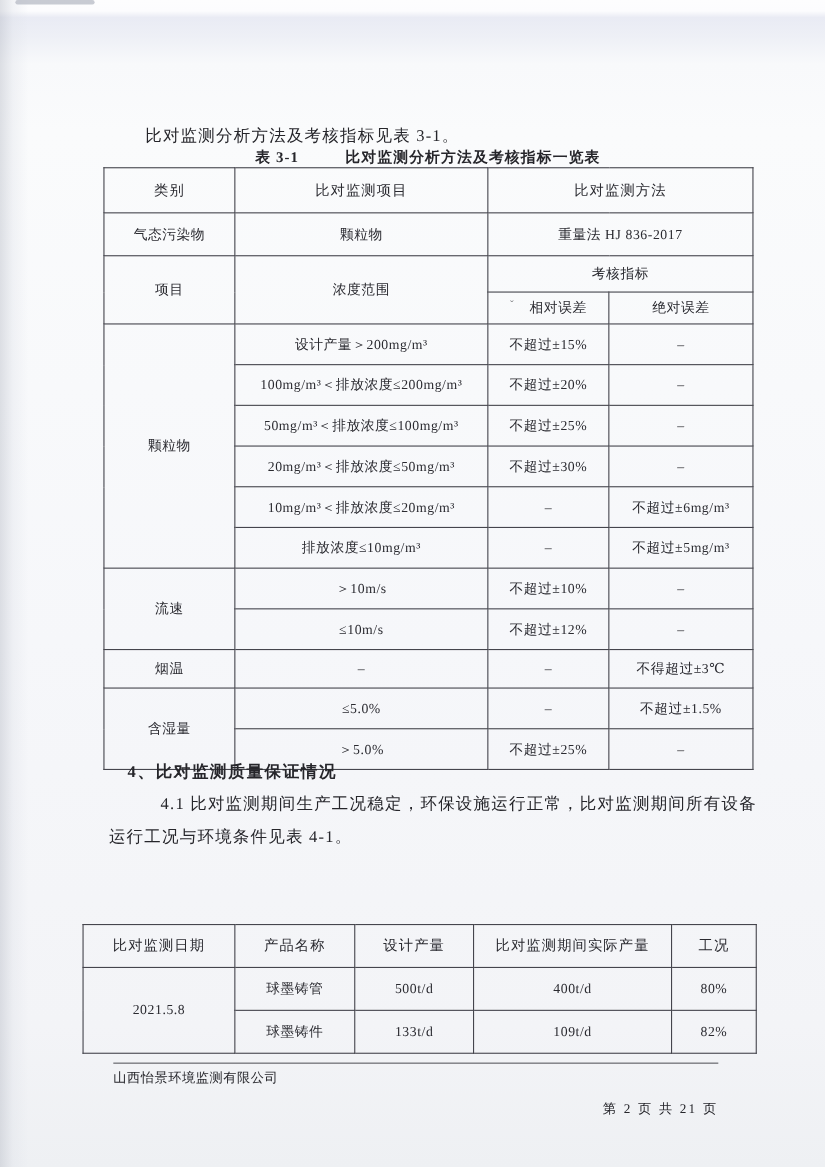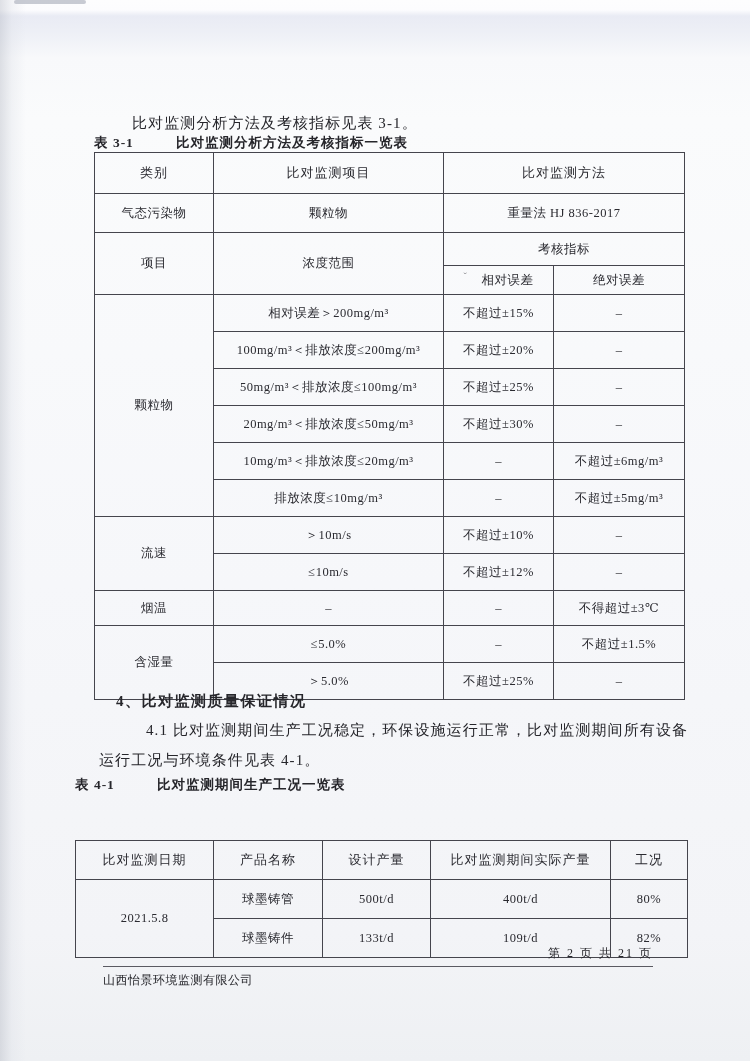--- a/index.html
+++ b/index.html
@@ -19,21 +19,21 @@
   }
   .corner-dash{
     position:absolute;left:14px;top:0;width:72px;height:4px;
     background:#b6bac4;opacity:.75;border-radius:2px;
   }
   .sec-heading{
     position:absolute;font-size:15px;font-weight:bold;letter-spacing:1.5px;white-space:nowrap;
   }
   .body-line{position:absolute;font-size:15px;letter-spacing:1.1px;white-space:nowrap;}
   .tbl-caption{
-    position:absolute;text-align:left;font-size:13.5px;font-weight:bold;letter-spacing:1px;white-space:nowrap;
+    position:absolute;text-align:center;font-size:13.5px;font-weight:bold;letter-spacing:1px;white-space:nowrap;
   }
   .tbl-caption .cap-label{margin-right:42px;}
   table{border-collapse:collapse;table-layout:fixed;background:transparent;}
   td{
     border:1px solid #45454d;text-align:center;vertical-align:middle;
     font-size:12.5px;letter-spacing:.5px;padding:0 2px;color:#2a2a30;
   }
   .t3{position:absolute;left:94px;top:152px;}
   .t3 table{width:590px;border:1.5px solid #3c3c44;}
   .t4{position:absolute;left:75px;top:840px;}
@@ -41,21 +41,21 @@
   td.hd{font-weight:normal;font-size:13px;letter-spacing:1px;}
   tr.rh40 td{height:40px;}
   tr.rh38 td{height:38px;}
   tr.rh36 td{height:36px;}
   tr.rh34 td{height:34px;margin-top:23px;}
   tr.rh32 td{height:32px;}
   tr.rh28 td{height:28px;}
   .artifact{opacity:.55;font-size:10px;margin-right:14px;position:relative;top:-4px;}
   .footer-rule{position:absolute;left:103px;top:966px;width:550px;height:1px;background:#5a5a62;}
   .footer-company{position:absolute;left:103px;top:972px;font-size:12px;letter-spacing:.5px;}
-  .footer-page{position:absolute;top:945px;left:0;width:653px;text-align:right;font-size:12px;letter-spacing:2px;}
+  .footer-page{position:absolute;top:1000px;left:0;width:653px;text-align:right;font-size:12px;letter-spacing:2px;}
 </style>
 </head>
 <body>
 
 <div class="page">
   <div class="left-band"></div>
   <div class="corner-dash"></div>
 
   <div class="body-line" style="left:132px;top:114px;text-align:center;">比对监测分析方法及考核指标见表 3-1。</div>
 
@@ -87,21 +87,21 @@
           <td rowspan="2">浓度范围</td>
           <td colspan="2">考核指标</td>
         </tr>
         <tr class="rh28">
           <td><span class="artifact">ˇ</span><span>相对误差</span></td>
           <td>绝对误差</td>
         </tr>
 
         <tr class="rh36">
           <td rowspan="6">颗粒物</td>
-          <td>相对误差＞200mg/m³</td>
+          <td>设计产量＞200mg/m³</td>
           <td>不超过±15%</td>
           <td>–</td>
         </tr>
         <tr class="rh36">
           <td>100mg/m³＜排放浓度≤200mg/m³</td>
           <td>不超过±20%</td>
           <td>–</td>
         </tr>
         <tr class="rh36">
           <td>50mg/m³＜排放浓度≤100mg/m³</td>
@@ -155,23 +155,20 @@
           <td>–</td>
         </tr>
       </tbody>
     </table>
   </div>
 
   <div class="sec-heading" style="left:116px;top:692px;">4、比对监测质量保证情况</div>
   <div class="body-line" style="left:146px;top:721px;">4.1 比对监测期间生产工况稳定，环保设施运行正常，比对监测期间所有设备</div>
   <div class="body-line" style="left:99px;top:751px;">运行工况与环境条件见表 4-1。</div>
 
-  <div class="tbl-caption" style="left:75px;top:776px;width:612px;">
-    <span class="cap-label">表 4-1</span><span>比对监测期间生产工况一览表</span>
-  </div>
 
   <div class="t4">
     <table>
       <colgroup>
           <col style="width:138px">
           <col style="width:109px">
           <col style="width:108px">
           <col style="width:180px">
           <col style="width:77px">
         </colgroup>

